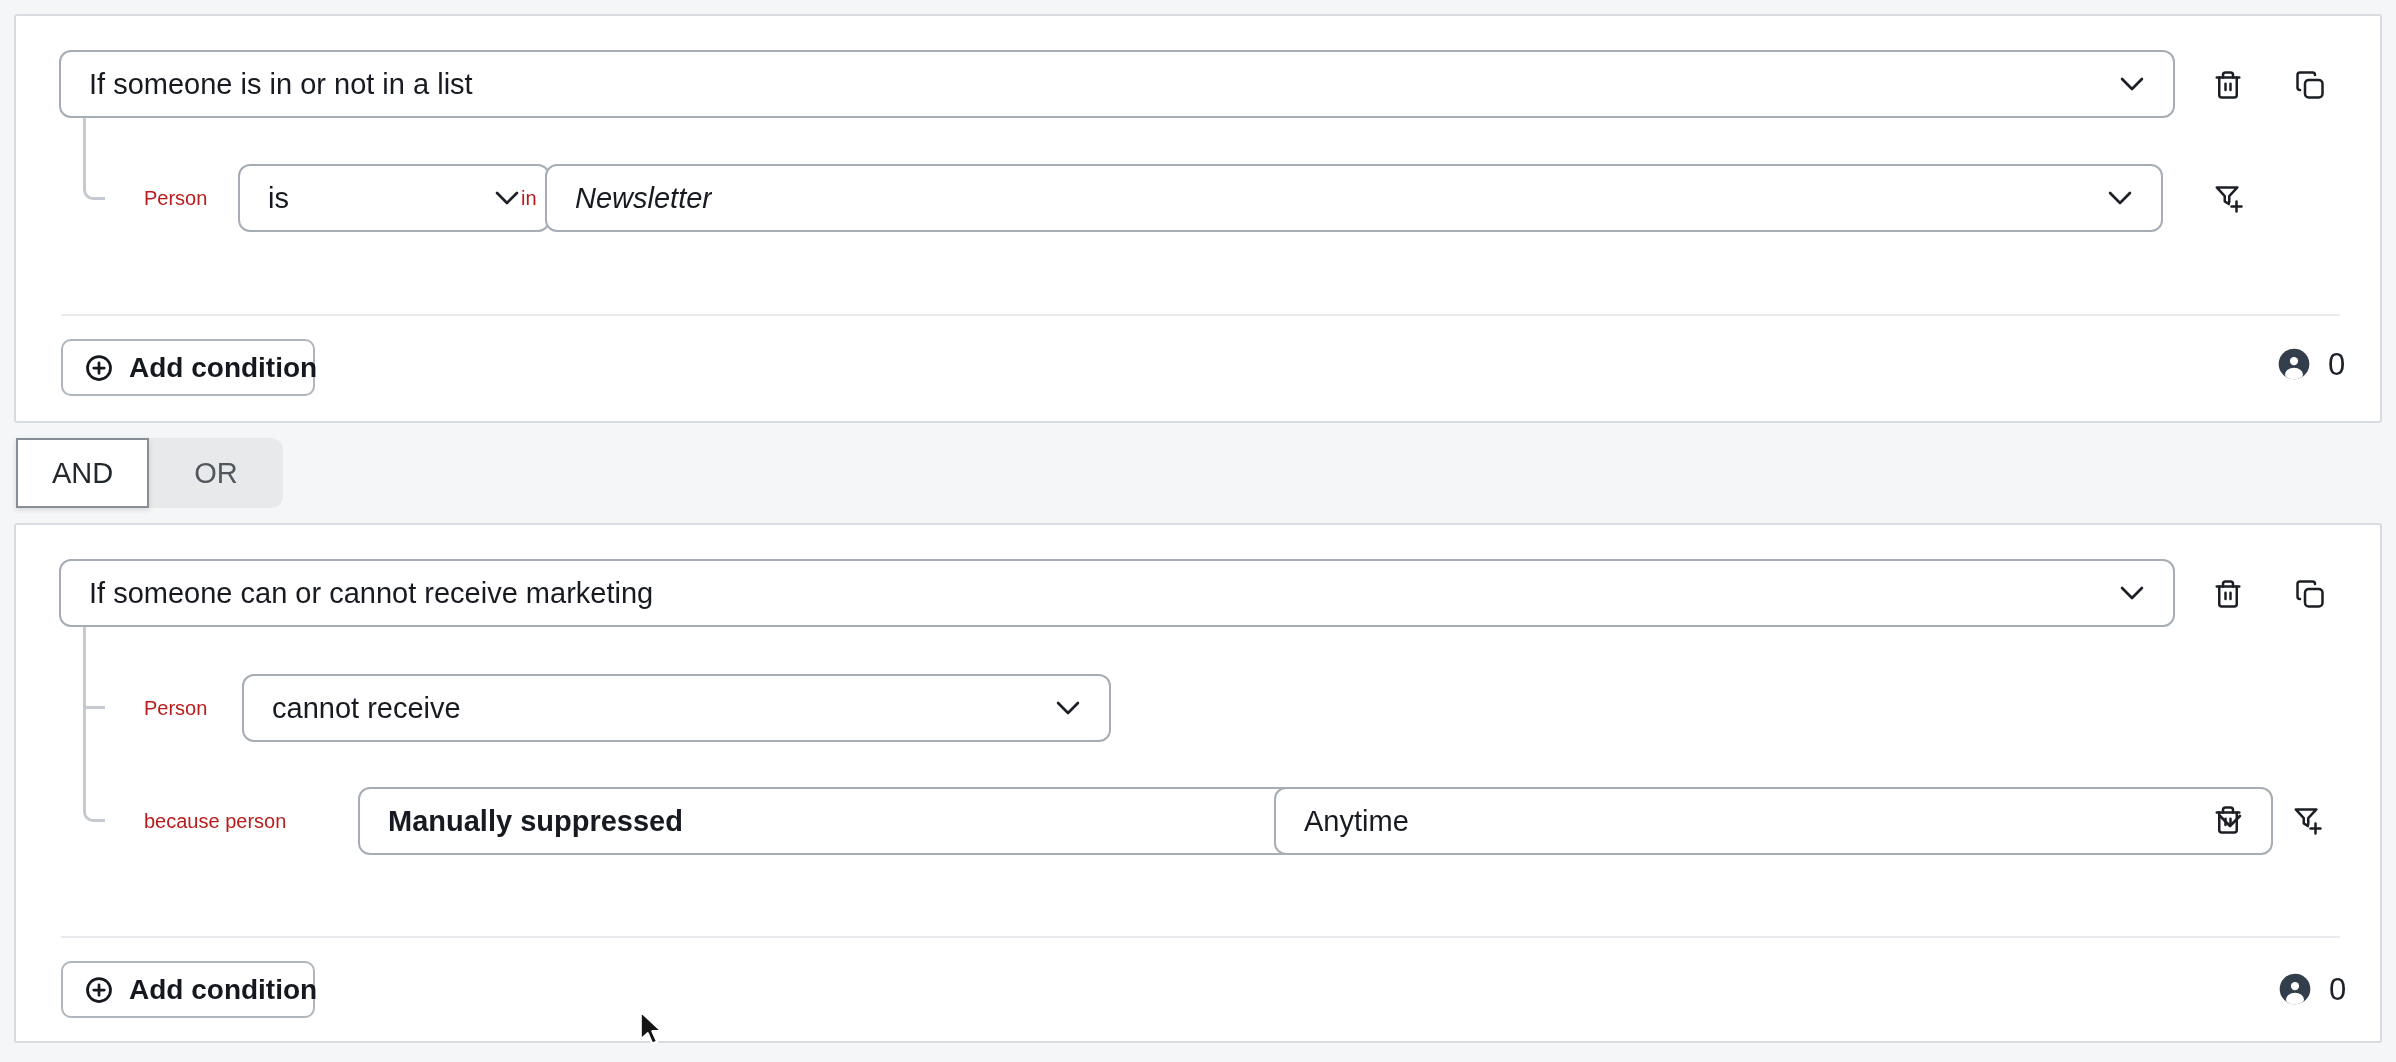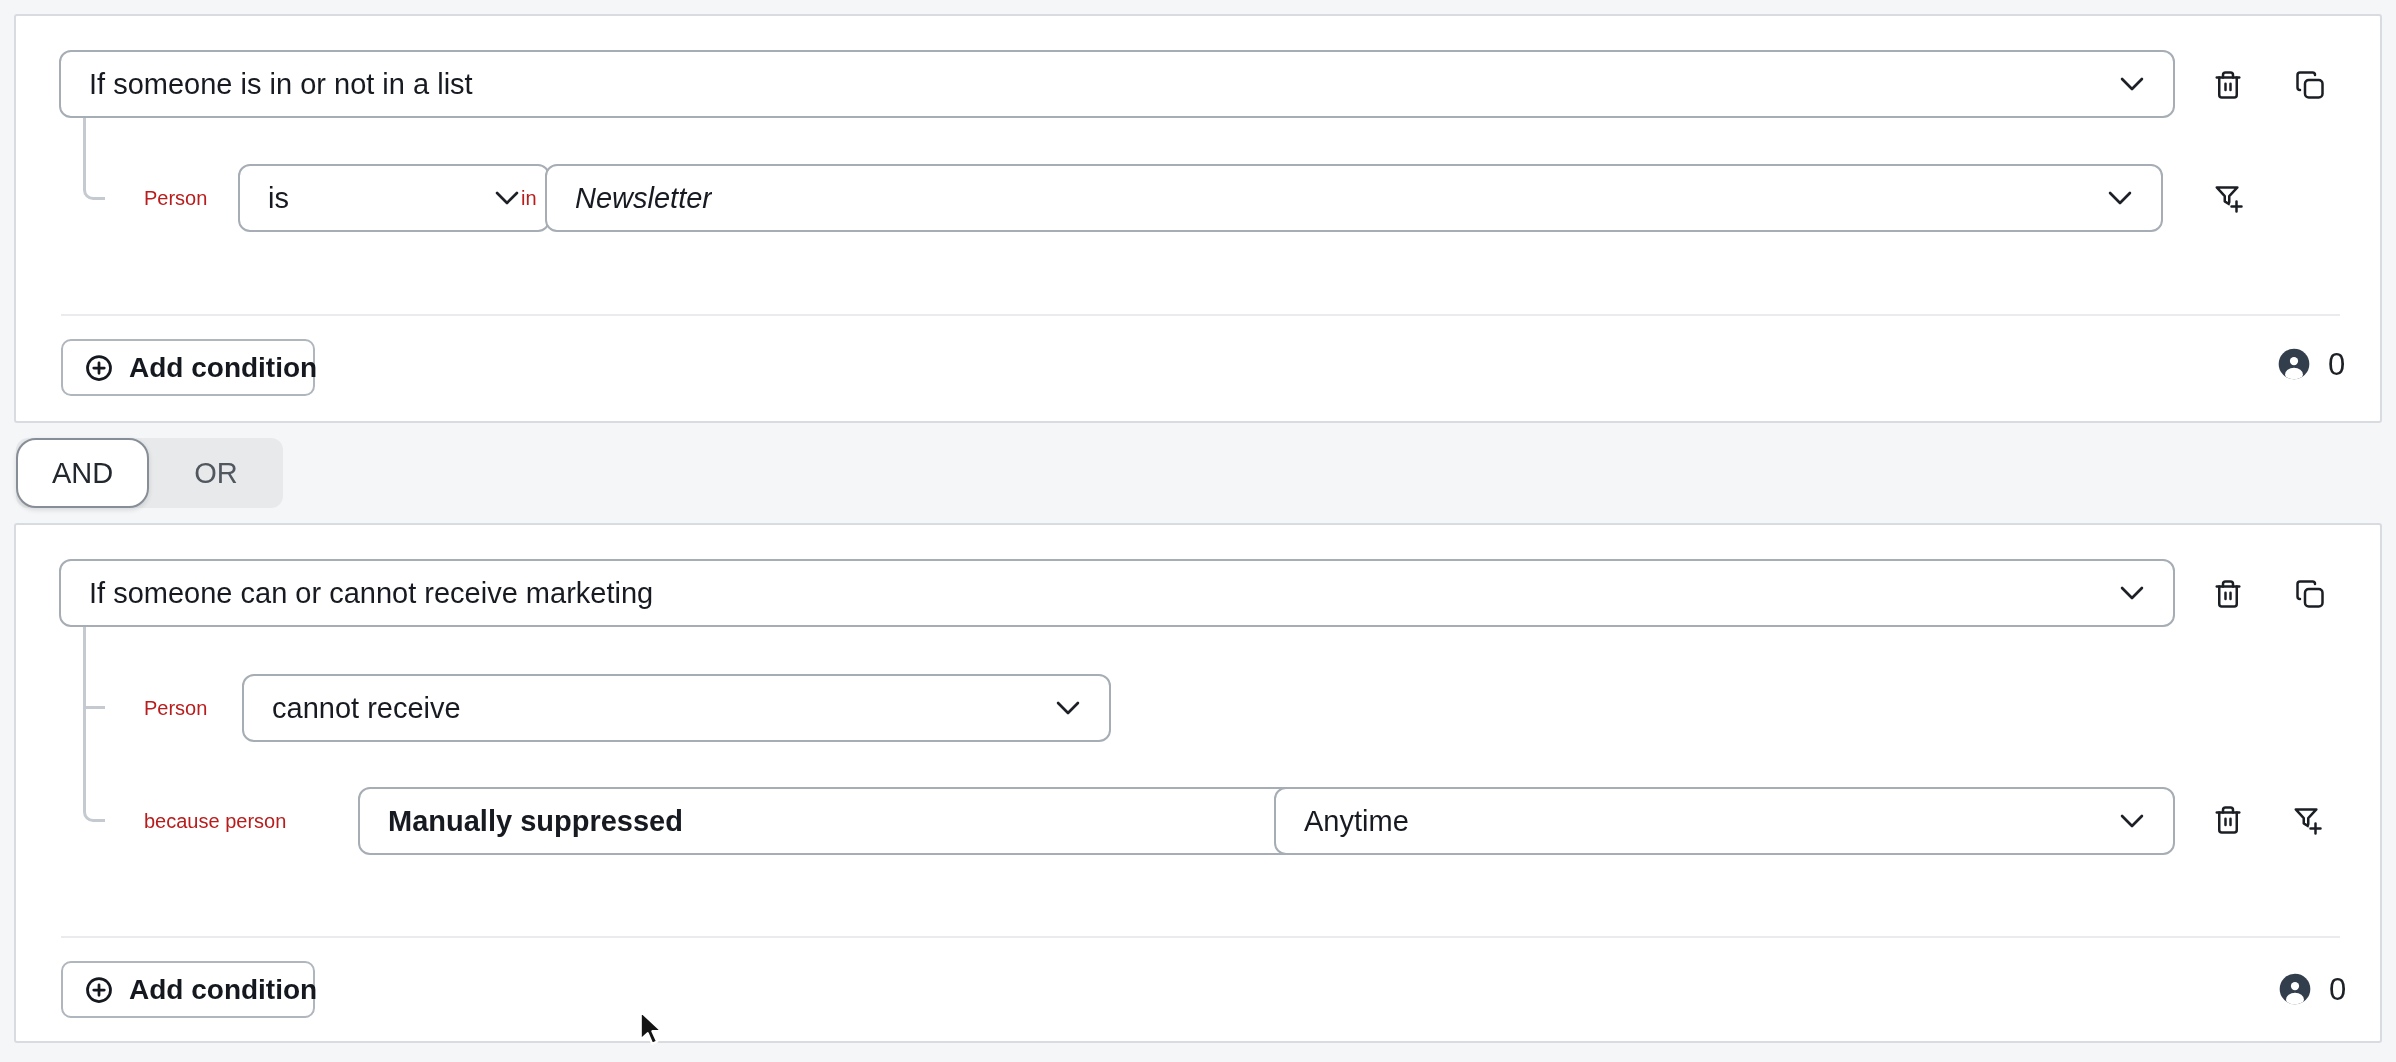--- a/index.html
+++ b/index.html
@@ -120,21 +120,21 @@
     display: flex;
     align-items: center;
     justify-content: center;
     font-size: 29px;
   }
   #toggle .seg-and {
     left: 0;
     width: 133px;
     background: #ffffff;
     border: 2px solid #878e98;
-    border-radius: 20px;
+    border-radius: 0;
     color: #23282f;
     box-shadow: 0 2px 5px rgba(30,35,40,.14);
   }
   #toggle .seg-or {
     left: 133px;
     width: 134px;
     color: #51575f;
   }
 
   #cursor { position: absolute; left: 638px; top: 1009px; pointer-events: none; }
@@ -292,21 +292,21 @@
 
   <div class="select" style="left:342px; top:262px; width:1010px;font-weight:bold;">
     <span class="val">Manually suppressed</span>
     <span class="caret">
       <svg width="34" height="34" viewBox="0 0 24 24" fill="none" stroke="#1d2127" stroke-width="1.9" stroke-linecap="round" stroke-linejoin="round">
           <path d="m5 8.5 7 7 7-7"></path>
         </svg>
     </span>
   </div>
 
-  <div class="select" style="left:1258px; top:262px; width:901px;">
+  <div class="select" style="left:1258px; top:262px; width:999px;">
     <span class="val">Anytime</span>
     <span class="caret">
       <svg width="34" height="34" viewBox="0 0 24 24" fill="none" stroke="#1d2127" stroke-width="1.9" stroke-linecap="round" stroke-linejoin="round">
           <path d="m5 8.5 7 7 7-7"></path>
         </svg>
     </span>
   </div>
 
   <div class="icon-btn" style="left:2190px; top:273px;">
     <span>

